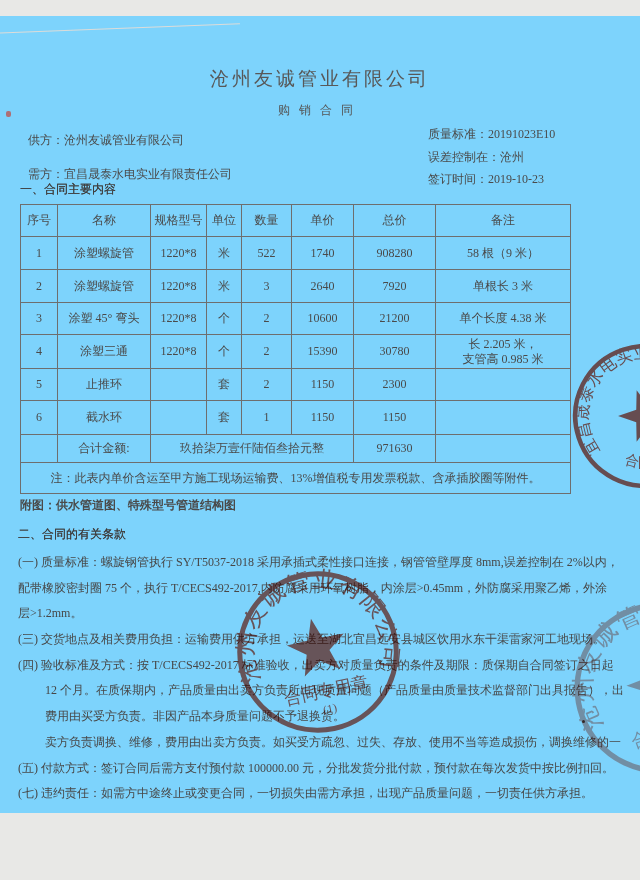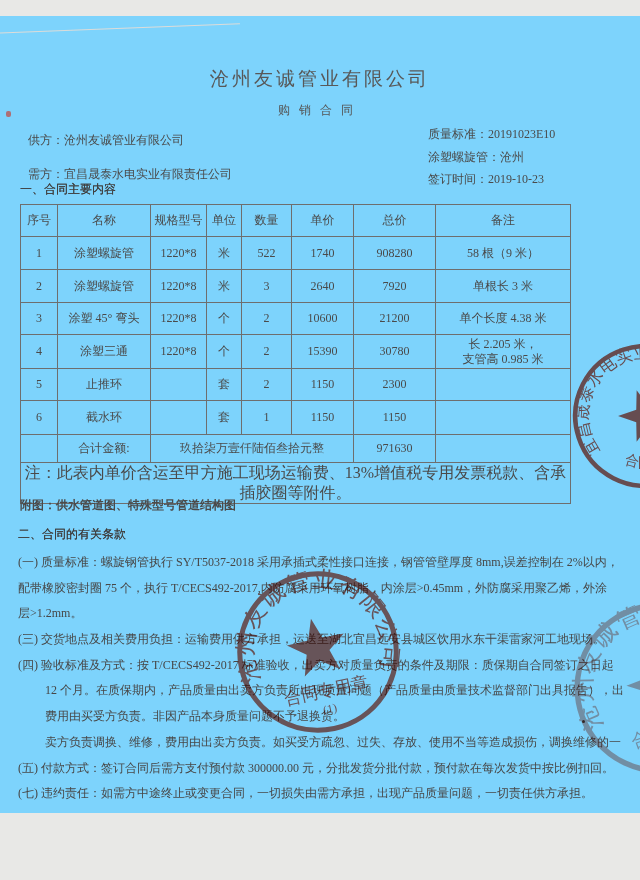--- a/index.html
+++ b/index.html
@@ -52,21 +52,21 @@
     border:1px solid #6e6e6e;text-align:center;vertical-align:middle;
     font-weight:normal;padding:0 2px;white-space:pre-line;line-height:1.25;
     overflow:hidden;
   }
   tr.rh-head{height:32px;}
   tr.rh-a{height:33px;}
   tr.rh-b{height:32px;}
   tr.rh-c{height:34px;}
   tr.rh-total{height:28px;}
   tr.rh-note{height:31px;}
-  td.note-cell{text-align:left;padding-left:4px;font-size:16px;}
+  td.note-cell{text-align:left;padding-left:4px;font-size:12px;}
 
   .clauses{
     position:absolute;left:18px;top:534px;width:606px;
     font-size:12px;color:#474747;
   }
   .clauses .ln{height:25.7px;line-height:25.7px;white-space:nowrap;}
   .clauses .ind{padding-left:27px;}
 
   .stamp{position:absolute;mix-blend-mode:multiply;pointer-events:none;}
   .stamp svg{display:block;width:100%;height:100%;}
@@ -89,21 +89,21 @@
   <div class="meta m-supplier">
     <span>供方：</span><span>沧州友诚管业有限公司</span>
   </div>
   <div class="meta m-buyer">
     <span>需方：</span><span>宜昌晟泰水电实业有限责任公司</span>
   </div>
   <div class="meta m-no">
     <span>质量标准：</span><span>20191023E10</span>
   </div>
   <div class="meta m-place">
-    <span>涂塑螺旋管：</span><span>沧州</span>
+    <span>误差控制在：</span><span>沧州</span>
   </div>
   <div class="meta m-date">
     <span>签订时间：</span><span>2019-10-23</span>
   </div>
 
   <div class="sec-title s1">一、合同主要内容</div>
 
   <table class="items">
     <colgroup>
       <col style="width:37px">
@@ -207,21 +207,21 @@
 
   <div class="clauses">
     <div class="ln">(一) 质量标准：螺旋钢管执行 SY/T5037-2018 采用承插式柔性接口连接，钢管管壁厚度 8mm,误差控制在 2%以内，</div>
     <div class="ln">配带橡胶密封圈 75 个，执行 T/CECS492-2017,内防腐采用环氧树脂，内涂层&gt;0.45mm，外防腐采用聚乙烯，外涂</div>
     <div class="ln">层&gt;1.2mm。</div>
     <div class="ln">(三) 交货地点及相关费用负担：运输费用供方承担，运送至湖北宜昌远安县城区饮用水东干渠雷家河工地现场。</div>
     <div class="ln">(四) 验收标准及方式：按 T/CECS492-2017 标准验收，出卖方对质量负责的条件及期限：质保期自合同签订之日起</div>
     <div class="ln ind">12 个月。在质保期内，产品质量由出卖方负责所出现质量问题（产品质量由质量技术监督部门出具报告），出</div>
     <div class="ln ind">费用由买受方负责。非因产品本身质量问题不予退换货。</div>
     <div class="ln ind">卖方负责调换、维修，费用由出卖方负责。如买受方疏忽、过失、存放、使用不当等造成损伤，调换维修的一</div>
-    <div class="ln">(五) 付款方式：签订合同后需方支付预付款 300000.00 元，分批发货分批付款，预付款在每次发货中按比例扣回。</div>
+    <div class="ln">(五) 付款方式：签订合同后需方支付预付款 100000.00 元，分批发货分批付款，预付款在每次发货中按比例扣回。</div>
     <div class="ln">(七) 违约责任：如需方中途终止或变更合同，一切损失由需方承担，出现产品质量问题，一切责任供方承担。</div>
   </div>
 
   <div class="stamp st-buyer">
     <svg viewBox="0 0 200 200">
       <circle cx="100" cy="100" r="93" fill="none" stroke="#c5392b" stroke-width="6"></circle>
       <path id="arcB" d="M 28.9,126.0 A 76,76 0 1 1 171.1,126.0" fill="none"></path>
       <text font-size="23" fill="#c5392b" letter-spacing="1">
         <textPath href="#arcB" startOffset="0" textLength="312" lengthAdjust="spacingAndGlyphs">宜昌晟泰水电实业有限责任公司</textPath>
       </text>

